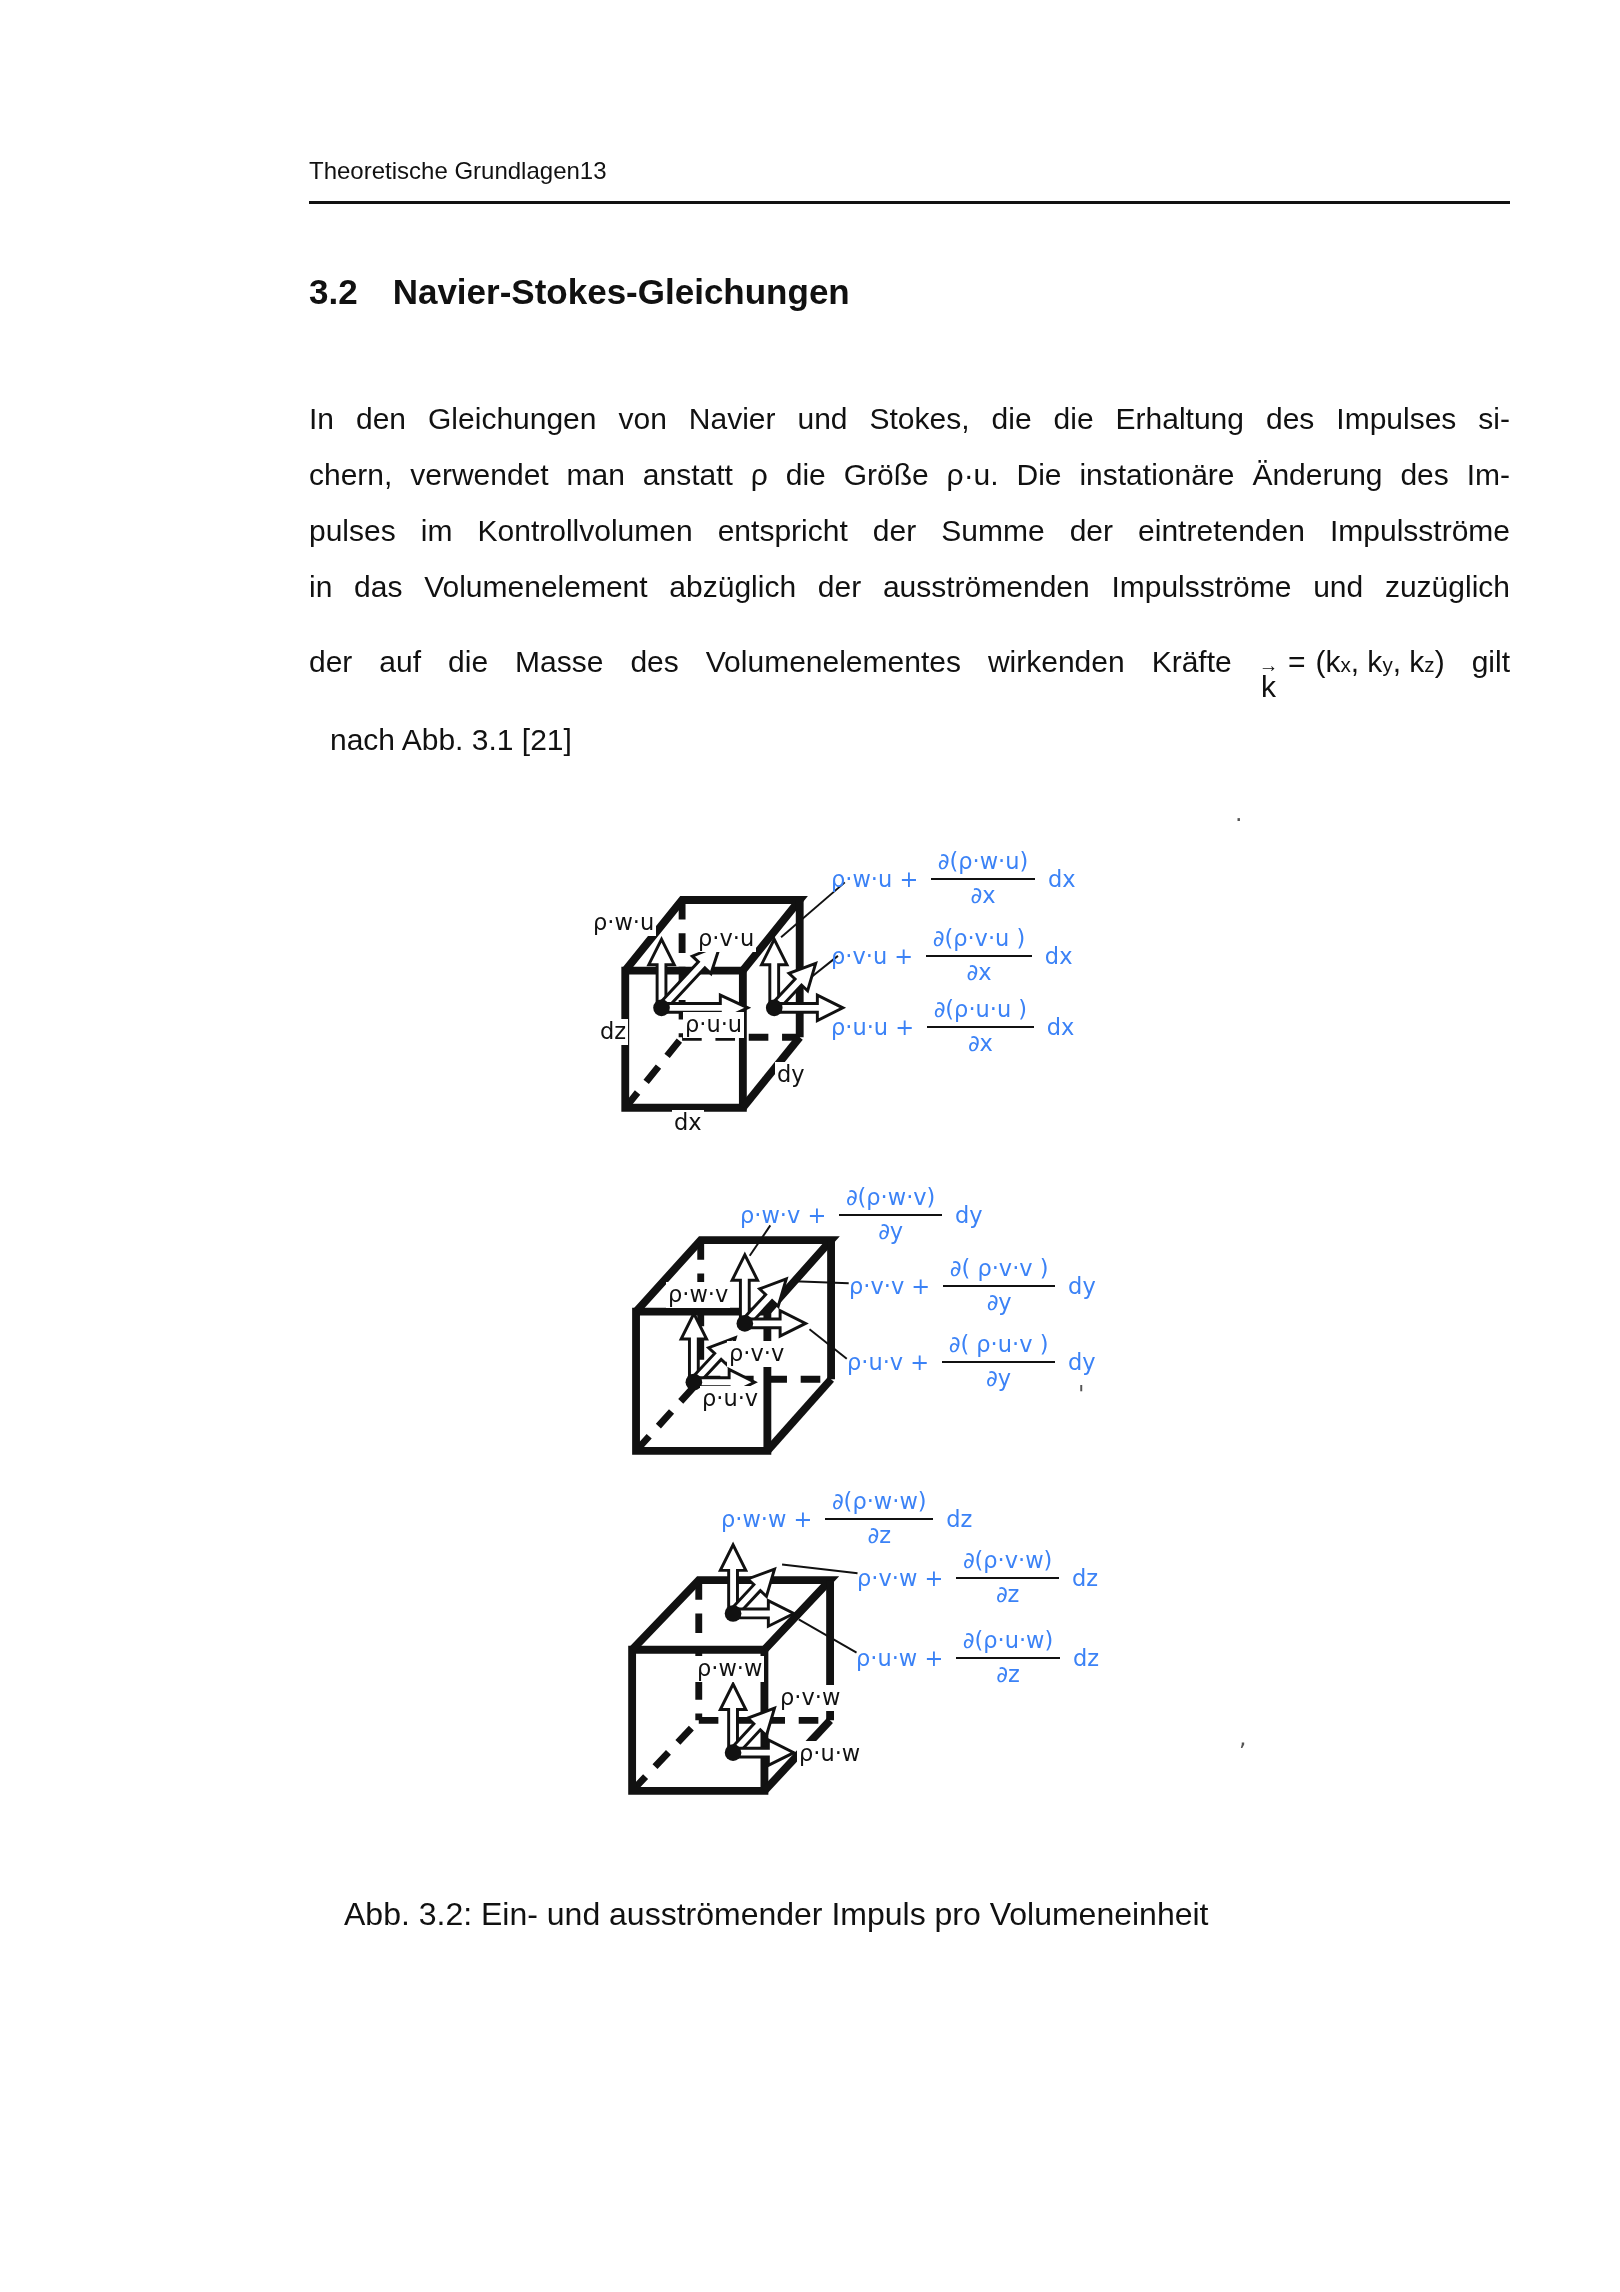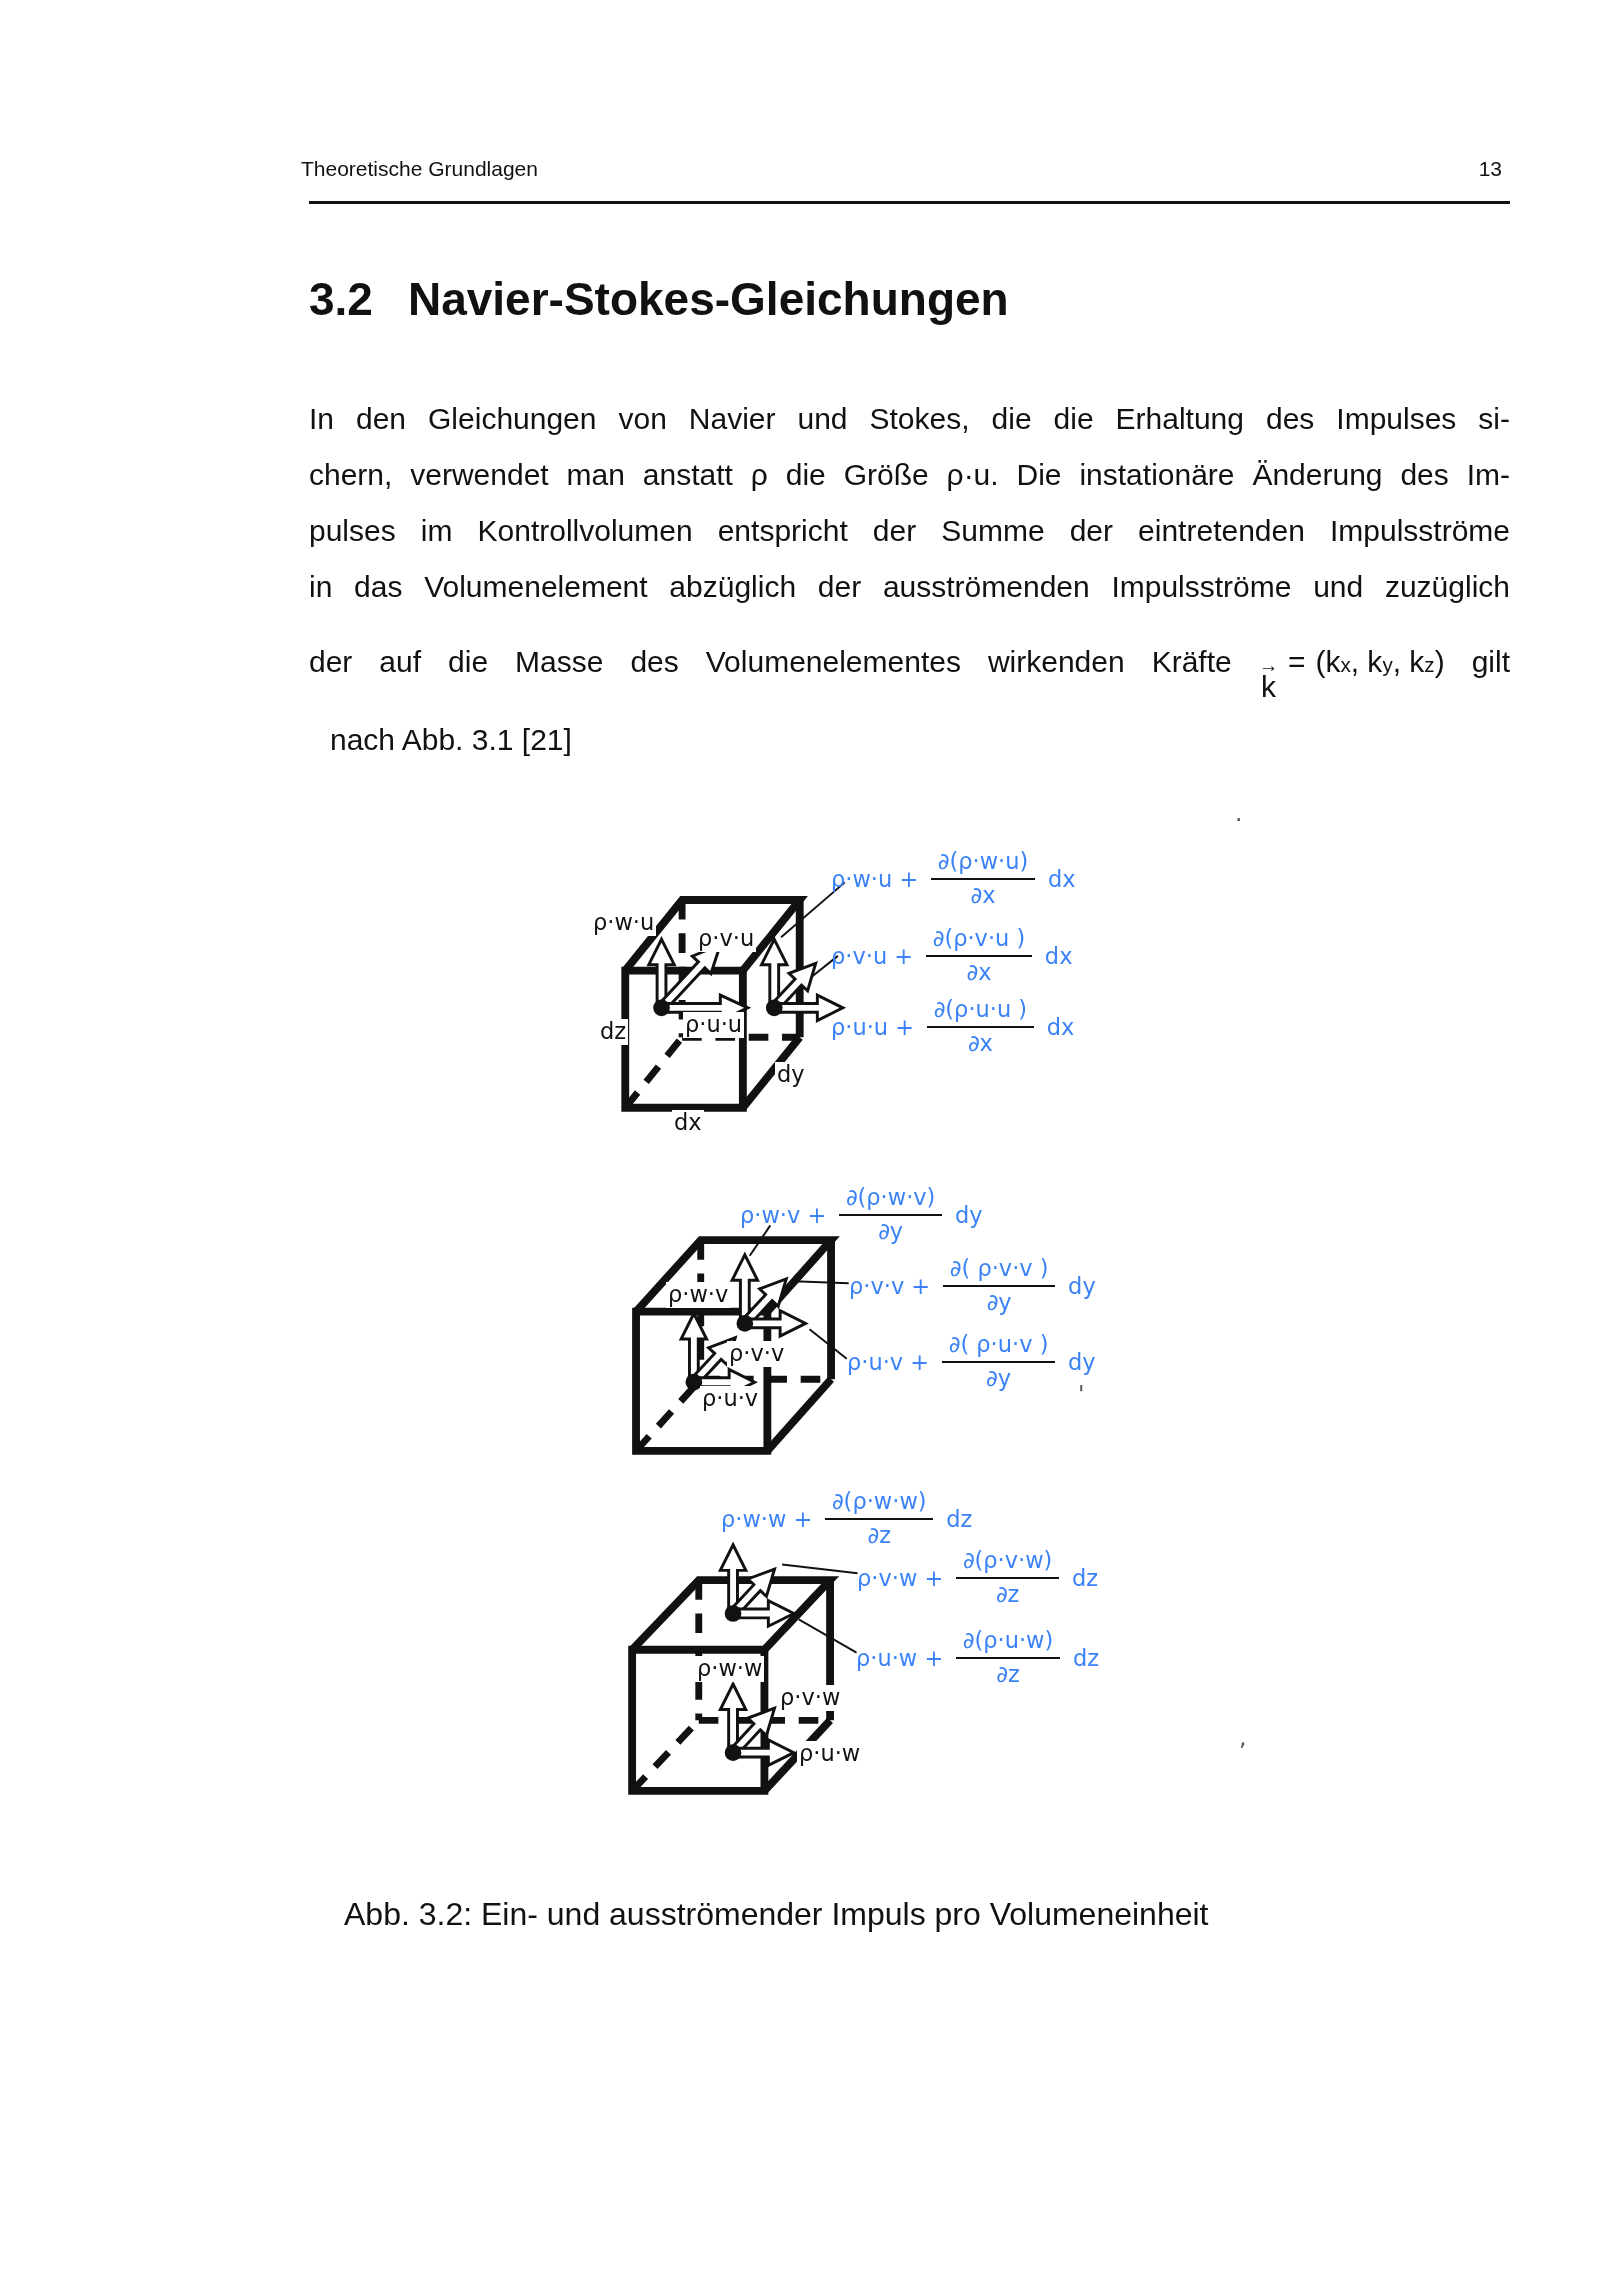--- a/index.html
+++ b/index.html
@@ -5,24 +5,24 @@
   html,body{margin:0;padding:0;background:#e8e8e8;}
   .page{
     position:relative;
     width:1620px;height:2293px;
     background:#ffffff;
     font-family:"Liberation Sans",sans-serif;
     color:#111;
     overflow:hidden;
   }
   
-  .running-head{position:absolute;left:301px;top:157px;width:1201px;display:flex;justify-content:space-between;font-size:21px;}
+  .running-head{position:absolute;left:309px;top:157px;width:1201px;display:flex;font-size:24px;}
   .head-rule{position:absolute;left:309px;top:201px;width:1201px;height:2.9px;background:#111;}
   
-  .section-heading{position:absolute;left:309px;top:272px;display:flex;gap:35px;font-size:46px;font-weight:bold;margin:0;justify-content:center;}
+  .section-heading{position:absolute;left:309px;top:272px;display:flex;gap:35px;font-size:35px;font-weight:bold;margin:0;justify-content:center;}
   
   .pline{
     position:absolute;left:309px;width:1201px;
     font-size:30px;line-height:43px;
     text-align:justify;text-align-last:justify;
     white-space:normal;
   }
   .pline.left{text-align:left;text-align-last:left;margin-left:21px;}
   .math{display:inline-flex;align-items:baseline;white-space:nowrap;}
   .vec{display:inline-flex;flex-direction:column;align-items:center;line-height:1;vertical-align:-3.9px;margin-right:9.8px;}

